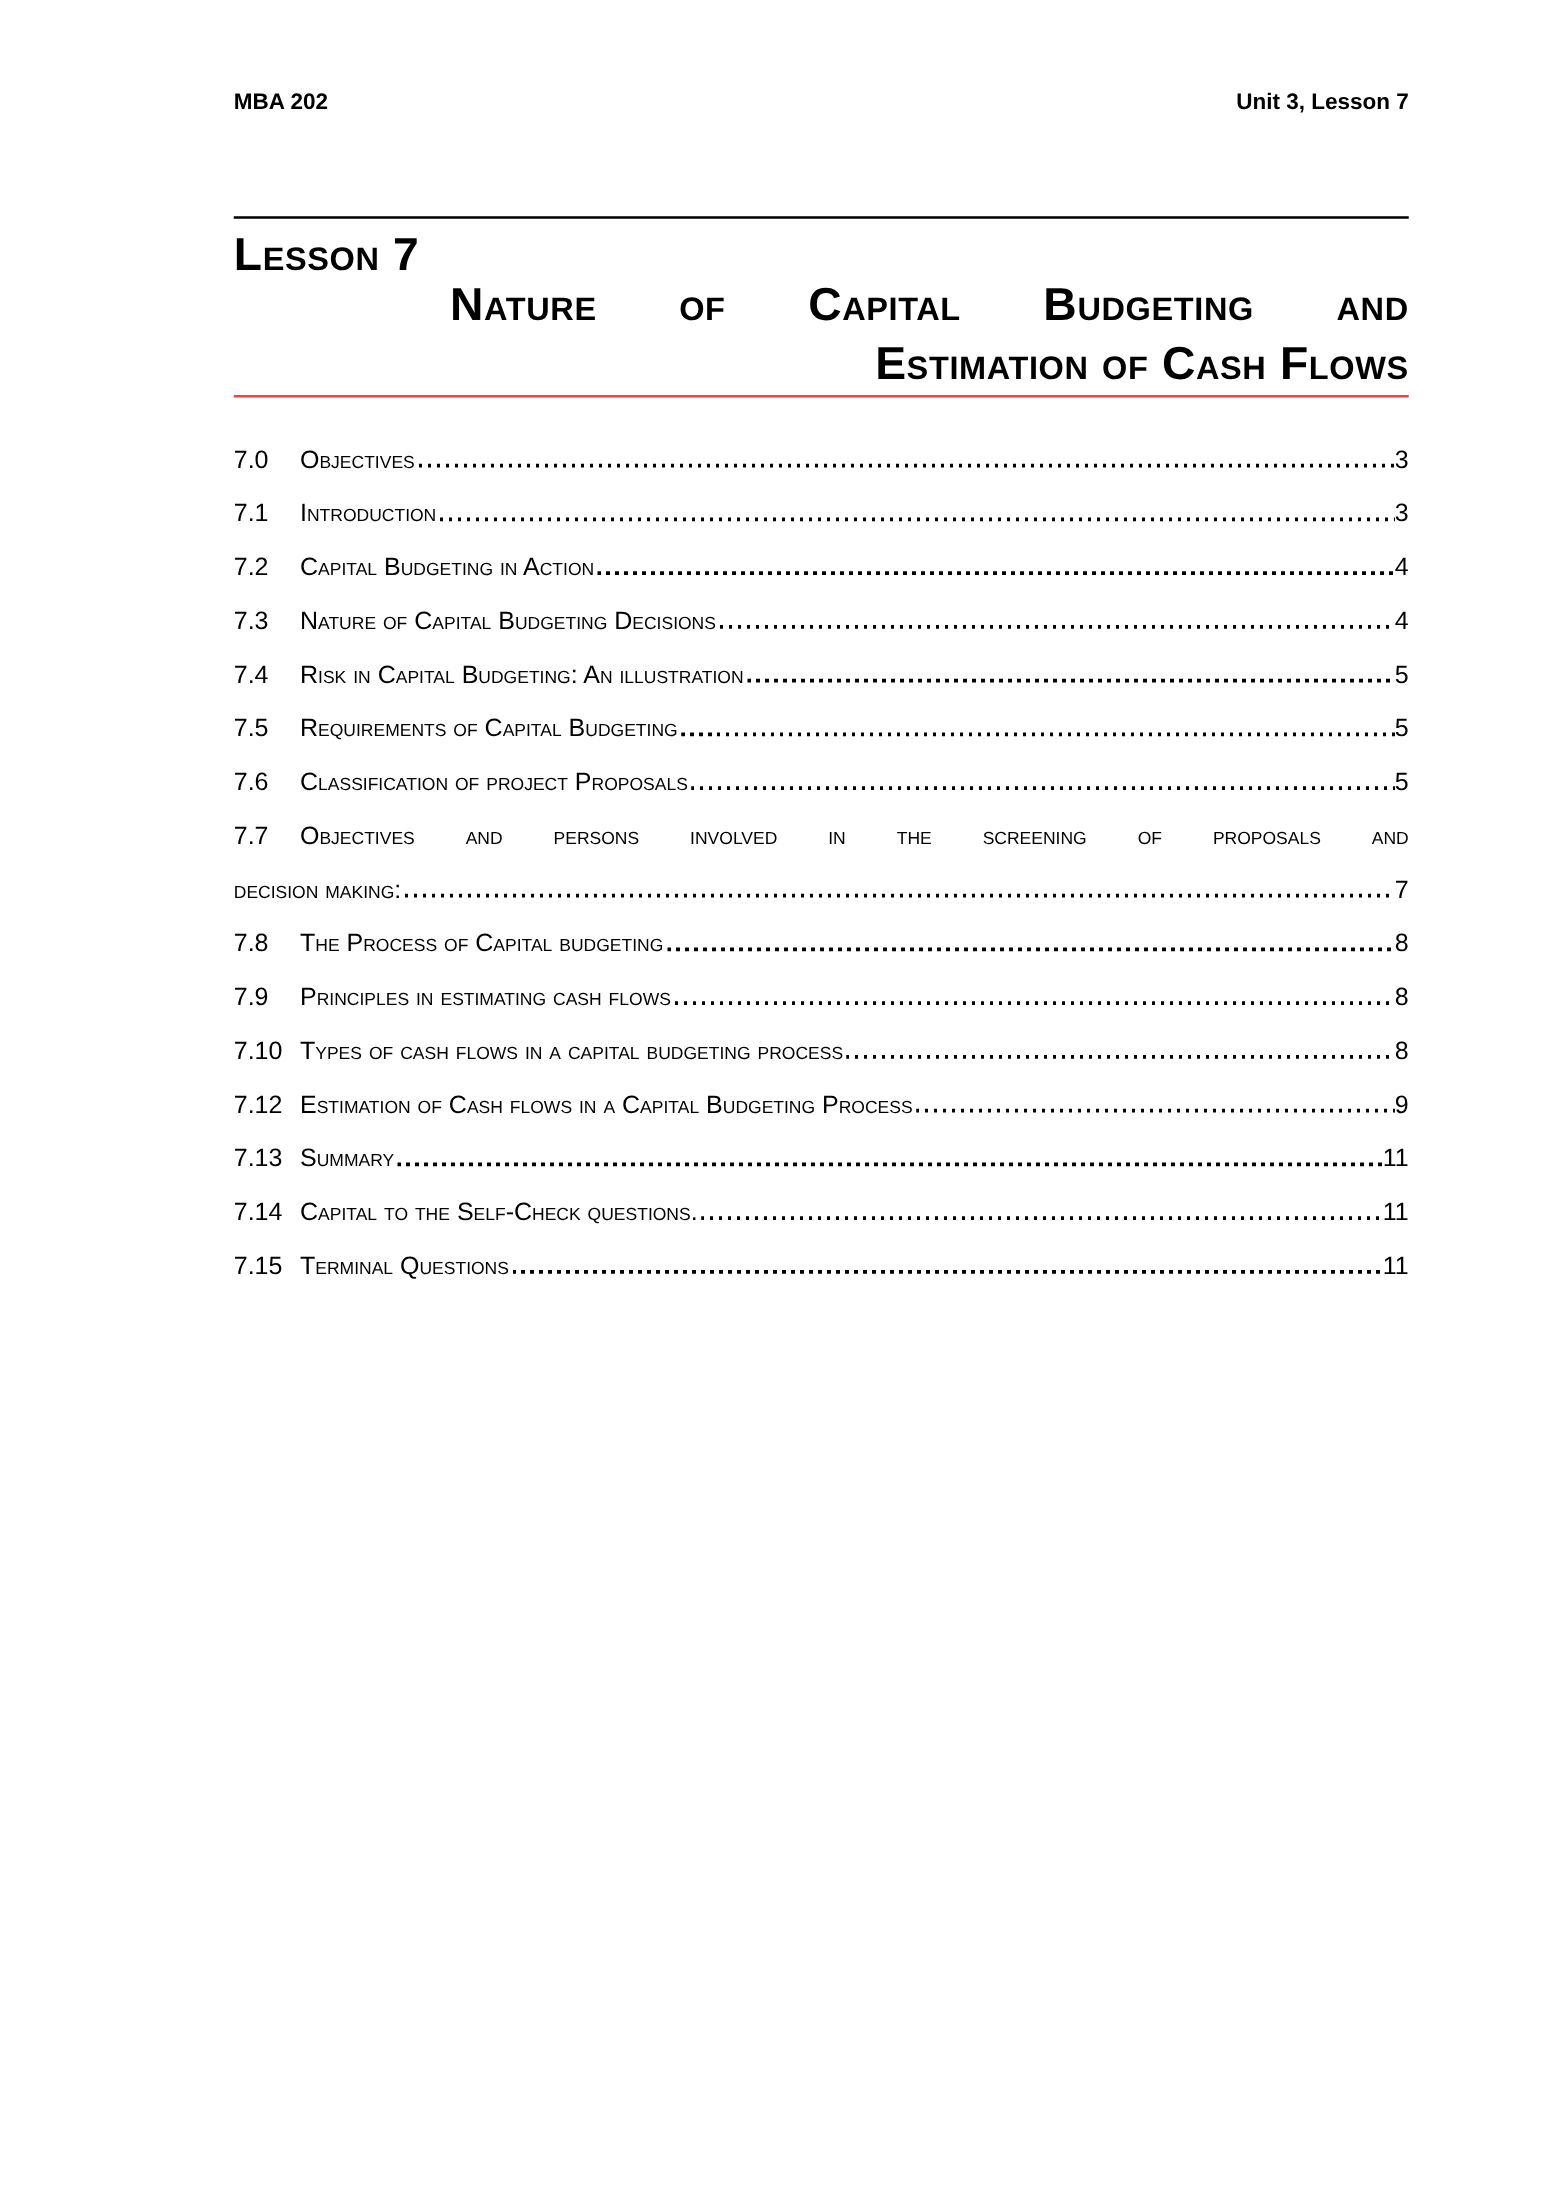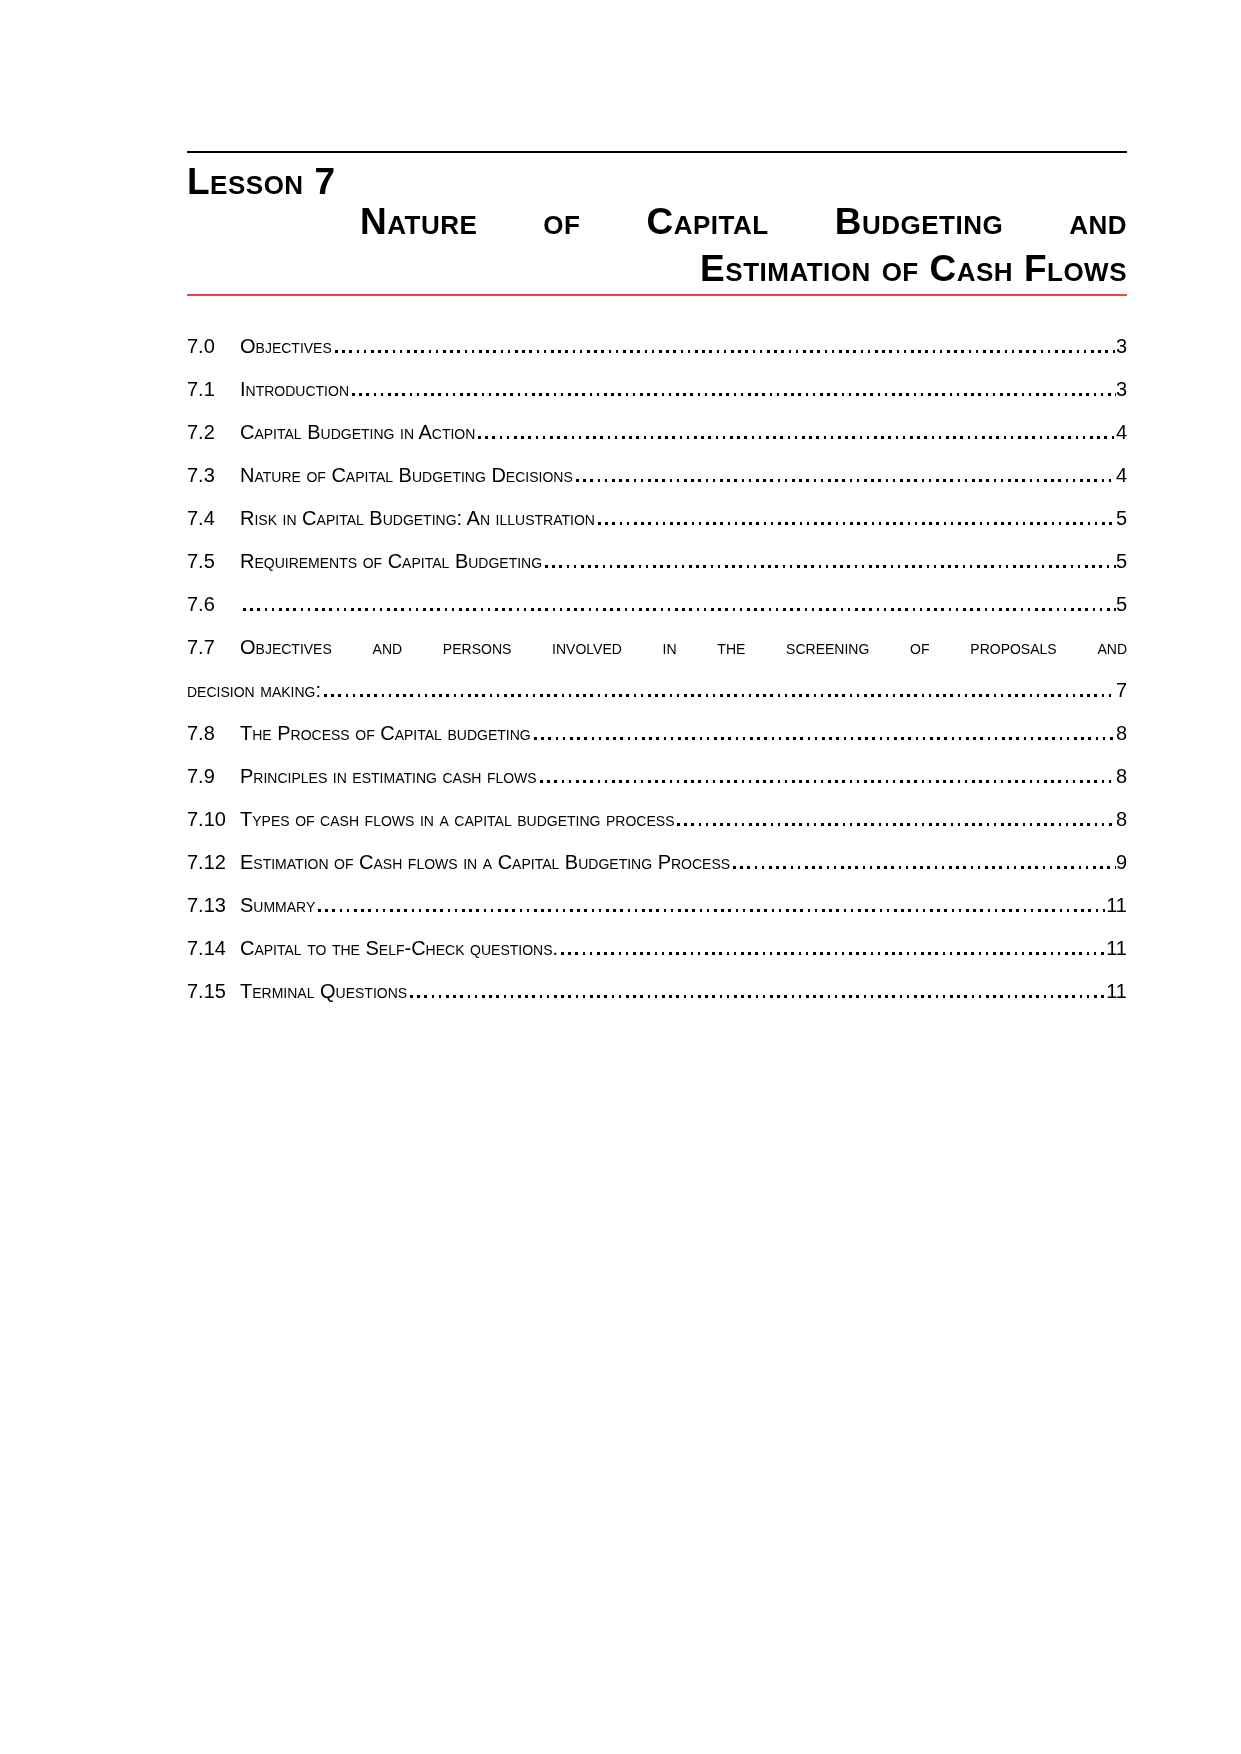--- a/index.html
+++ b/index.html
@@ -59,20 +59,24 @@
   .toc-page { white-space: nowrap; }
   .toc-line1 { display: flex; }
   .toc-just { flex: 1; text-align: justify; text-align-last: justify; }
   .toc-line2 { display: flex; align-items: baseline; }
 </style>
 </head>
 <body>
 
 <div class="page">
 
+  <div class="running-header">
+    <span>MBA 202</span>
+    <span>Unit 3, Lesson 7</span>
+  </div>
 
   <div class="title-block">
     <div class="title-row">
       <div class="lesson-cell">Lesson 7</div>
       <div class="title-text">
         <div class="title-line1">Nature of Capital Budgeting and</div>
         <div class="title-line2">Estimation of Cash Flows</div>
       </div>
     </div>
   </div>
@@ -115,20 +119,21 @@
 
     <div class="toc-row">
       <span class="toc-num">7.5</span>
       <span class="toc-label">Requirements of Capital Budgeting</span>
       <span class="toc-dots"></span>
       <span class="toc-page">5</span>
     </div>
 
     <div class="toc-row">
       <span class="toc-num">7.6</span>
+      <span class="toc-label">Classification of project Proposals</span>
       <span class="toc-dots"></span>
       <span class="toc-page">5</span>
     </div>
 
     <div class="toc-entry-multi">
       <div class="toc-line1">
         <span class="toc-num">7.7</span>
         <span class="toc-just">Objectives and persons involved in the screening of proposals and</span>
       </div>
       <div class="toc-line2">

